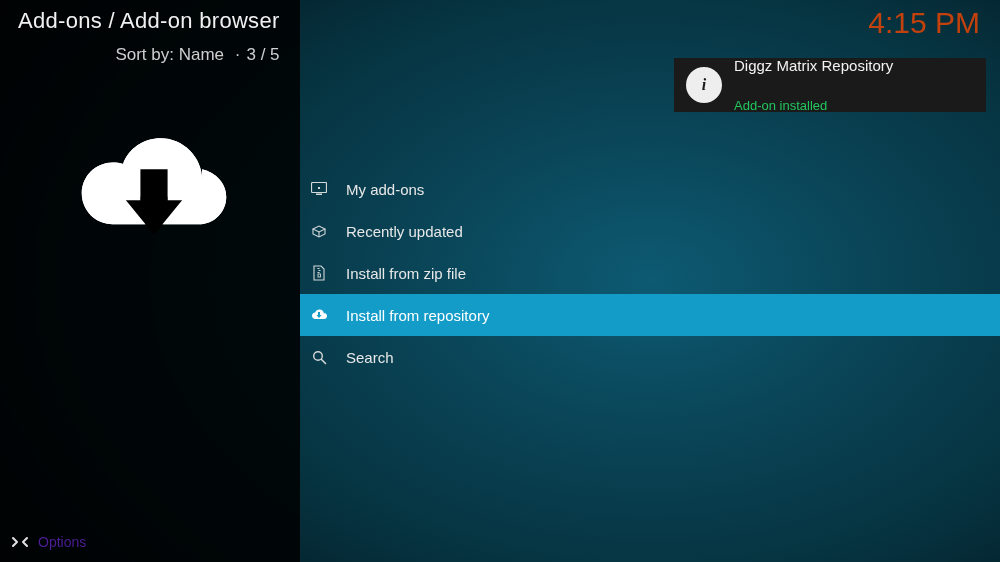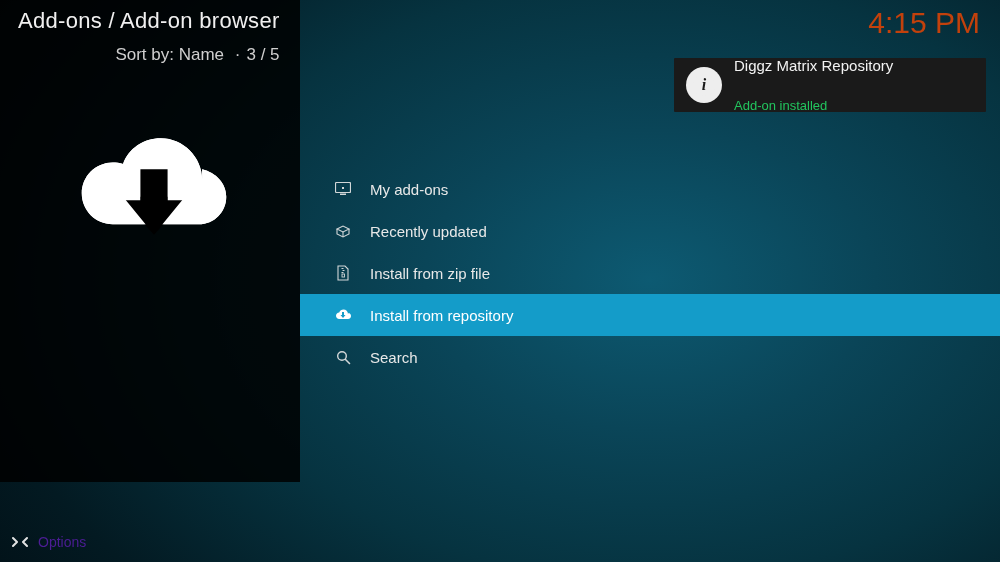--- a/index.html
+++ b/index.html
@@ -5,21 +5,21 @@
 * { margin: 0; padding: 0; box-sizing: border-box; }
 html, body { width: 1000px; height: 562px; overflow: hidden; font-family: -apple-system, "Segoe UI", Arial, sans-serif; }
 body {
   background: radial-gradient(ellipse 900px 600px at 650px 280px, #0d5a72 0%, #0a4558 25%, #063340 50%, #031a22 75%, #010a0f 100%);
   color: #e8e8e8;
   position: relative;
 }
 .sidebar {
   position: absolute;
   left: 0; top: 0;
-  width: 300px; height: 482px;
+  width: 300px; height: 562px;
   background: rgba(0,0,0,0.85);
 }
 .header {
   position: absolute;
   left: 18px; top: 8px;
 }
 .breadcrumb { font-size: 22px; font-weight: 300; color: #f0f0f0; letter-spacing: 0.3px; }
 .sub { font-size: 17px; color: #cfcfcf; margin-top: 11px; text-align: right; }
 .sub .sep::before { content: "·"; margin: 0 6px; }
 .clock {
@@ -33,21 +33,21 @@
   width: 172px;
 }
 .menu {
   position: absolute;
   left: 300px; top: 168px; right: 0;
 }
 .menu-item {
   height: 42px;
   display: flex;
   align-items: center;
-  padding-left: 32px;
+  padding-left: 8px;
   font-size: 15px;
   color: #e8e8e8;
   cursor: pointer;
 }
 .menu-item.selected {
   background: #149cc9;
   color: #ffffff;
 }
 .menu-item .mi-icon {
   width: 22px;

